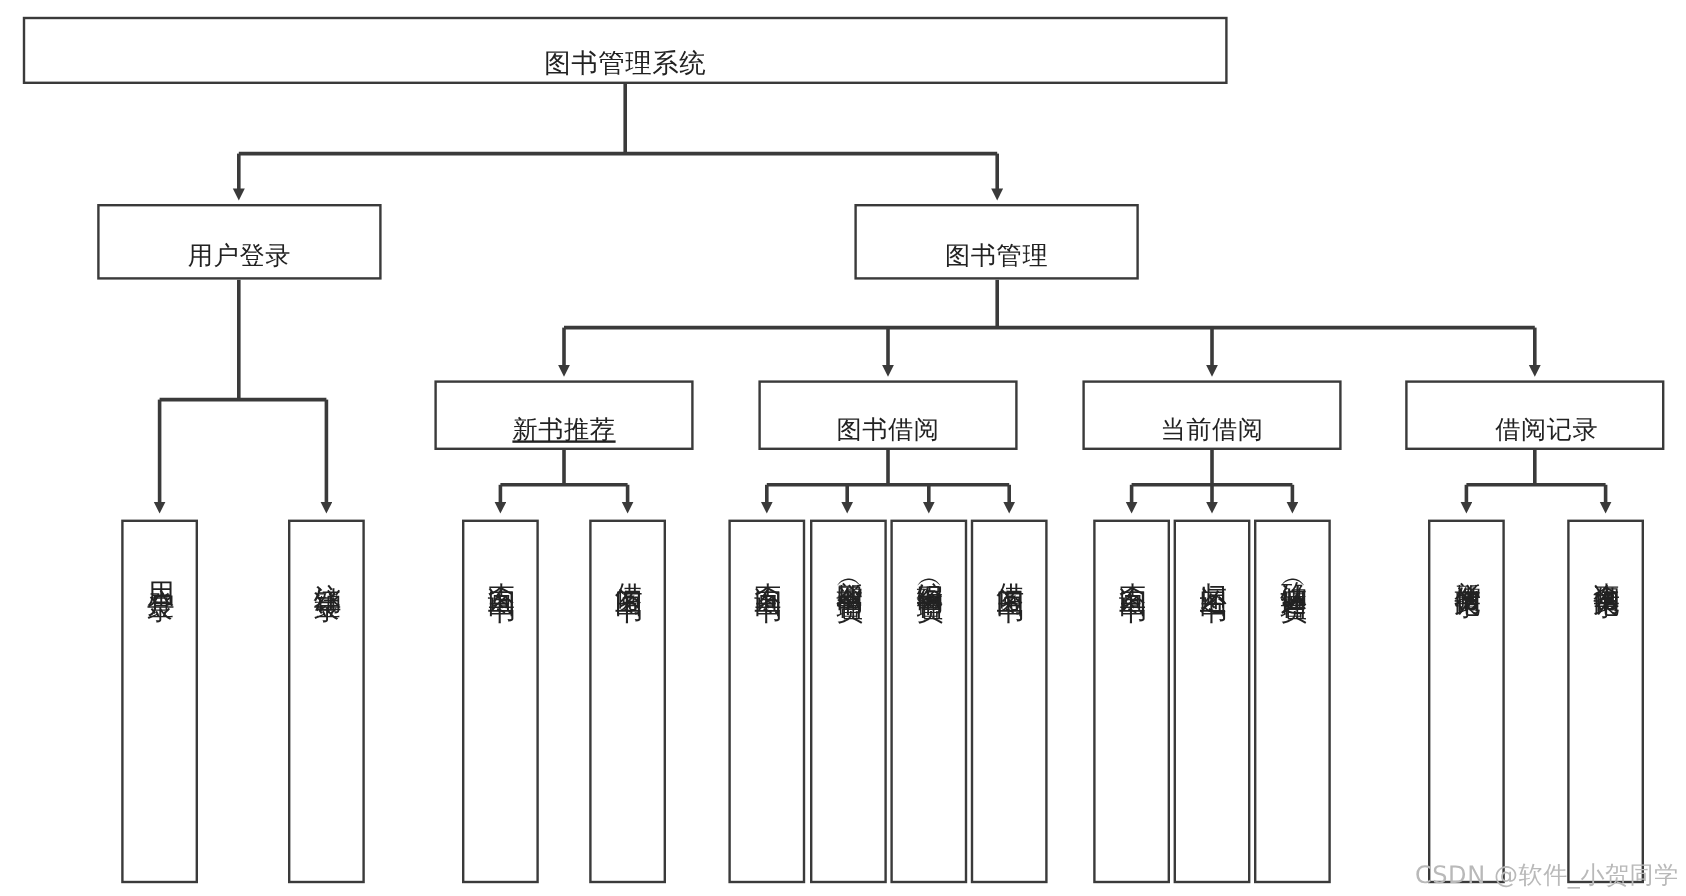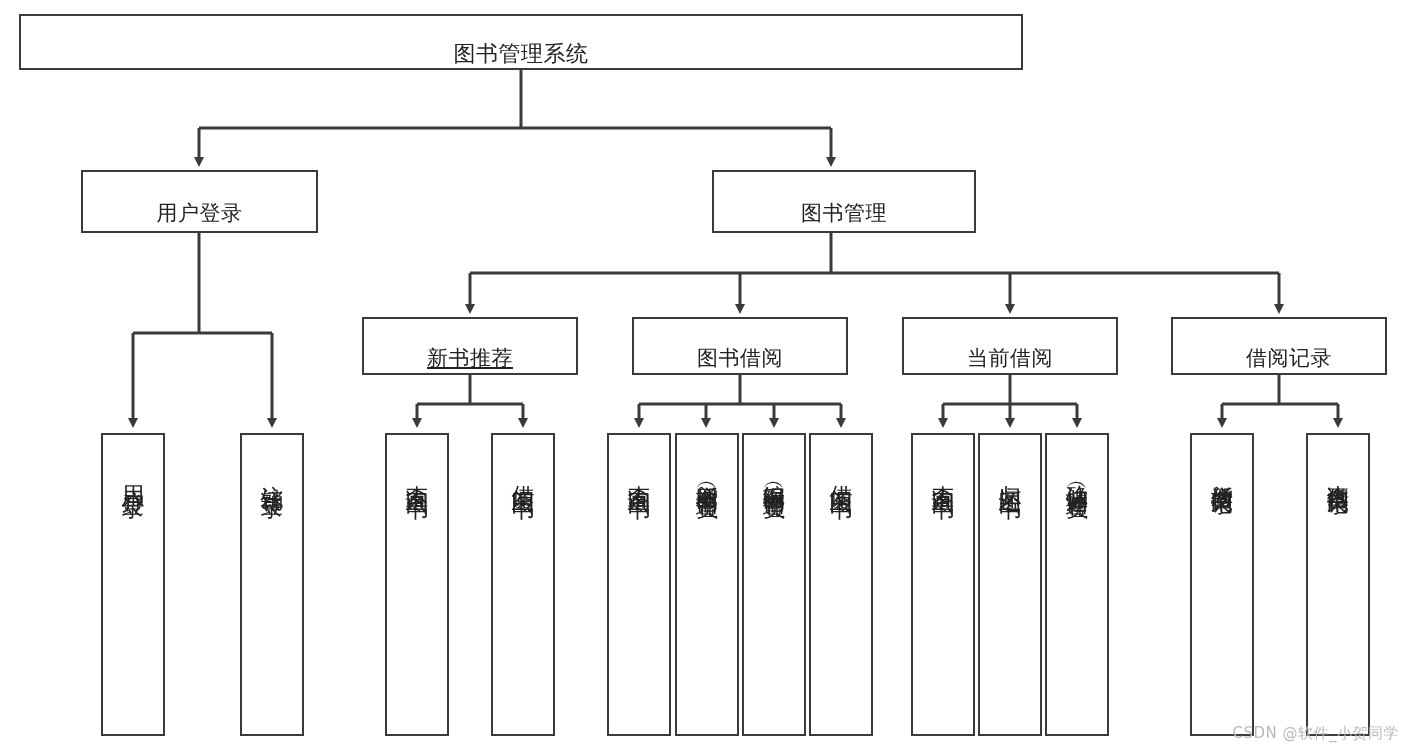--- a/index.html
+++ b/index.html
@@ -67,21 +67,21 @@
     white-space: nowrap;
   }
   .node.vert.tall-text .node-label {
     font-size: 22px;
     letter-spacing: 2px;
   }
   .watermark {
     position: absolute;
     right: 6px;
     bottom: 4px;
-    font-size: 15px;
+    font-size: 20px;
     color: #b9b9b9;
     white-space: nowrap;
     letter-spacing: 0.5px;
   }
 </style>
 </head>
 <body>
 
 <div id="diagram-root">
 
@@ -136,21 +136,21 @@
   </svg>
 
   <div class="node horiz root" style="left:19px; top:14px; width:1004px; height:56px;">
     <span class="node-label">图书管理系统</span>
   </div>
 
   <div class="node horiz" style="left:81px; top:170px; width:237px; height:63px;">
     <span class="node-label">用户登录</span>
   </div>
 
-  <div class="node horiz" style="left:712px; top:170px; width:264px; height:63px;">
+  <div class="node horiz" style="left:712px; top:170px; width:237px; height:63px;">
     <span class="node-label">图书管理</span>
   </div>
 
   <div class="node horiz" style="left:362px; top:317px; width:216px; height:58px;text-decoration:underline;">
     <span class="node-label">新书推荐</span>
   </div>
 
   <div class="node horiz" style="left:902px; top:317px; width:216px; height:58px;">
     <span class="node-label">当前借阅</span>
   </div>

